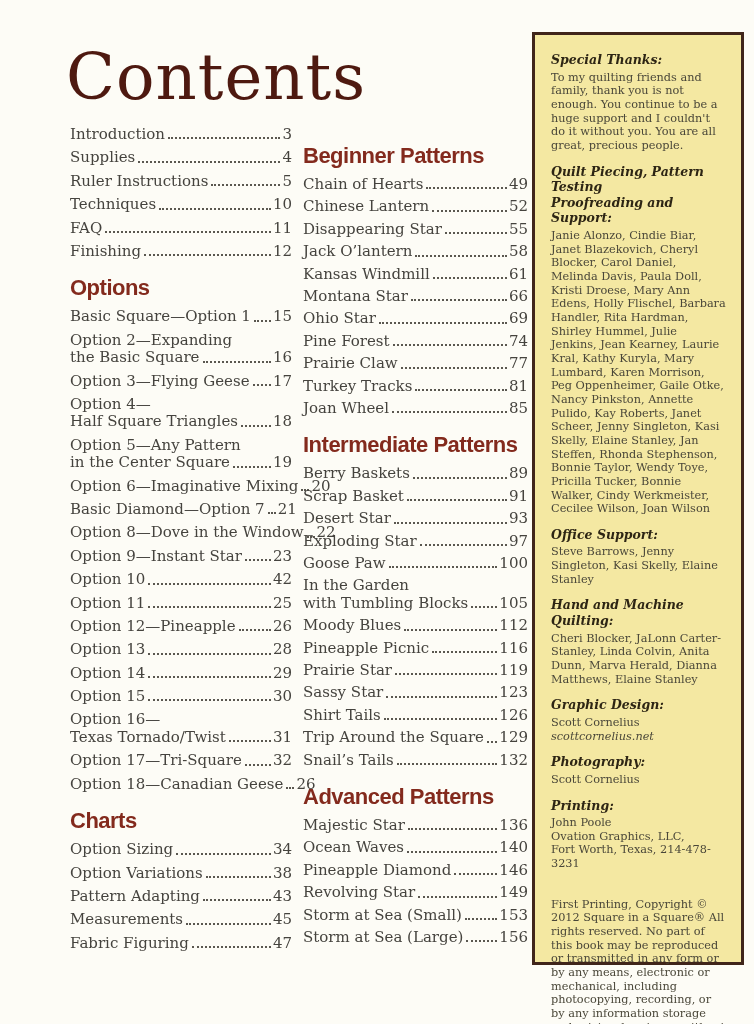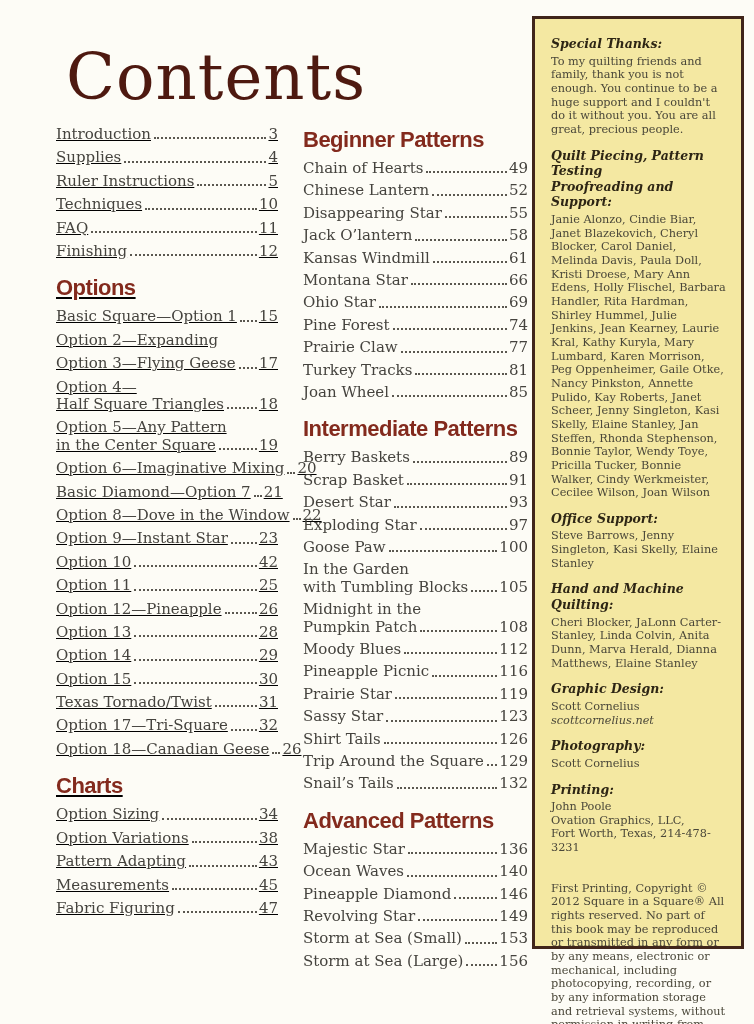--- a/index.html
+++ b/index.html
@@ -18,52 +18,52 @@
     margin:0;
     font-family:"DejaVu Serif", serif;
     font-weight:normal;
     font-size:64px;
     letter-spacing:1px;
     color:#4e1910;
   }
 
   
   .col { position:absolute; top:126px; }
-  .col-left { left:56px;  width:222px;text-decoration:underline; }
+  .col-left { left:70px;  width:222px; }
   .col-mid  { left:303px; width:225px; }
 
   .section-heading {
     font-family:"Liberation Sans", sans-serif;
     font-weight:bold;
     font-size:22px;
     letter-spacing:-0.5px;
     color:#832a1d;
     margin:16px 0 9px 0;
     line-height:1.05;
   }
-  .col .section-heading:first-child { margin-top:2px; }
+  .col .section-heading:first-child { margin-top:18px; }
 
   .toc-item { margin:0 0 6px 0; color:#45433e; font-size:15px; line-height:1.16; }
   .col-mid .toc-item { margin-bottom:5px; }
   .toc-cont { }
   .toc-row { display:flex; align-items:baseline; }
   .toc-label { white-space:nowrap; }
   .dots {
     flex:1 1 auto;
     min-width:8px;
     border-bottom:2px dotted #5a5750;
     align-self:flex-end;
     margin:0 2px 4px 3px;
   }
   .toc-page { white-space:nowrap; }
 
   
   .sidebar {
     position:absolute;
-    left:532px; top:16px;
+    left:532px; top:32px;
     width:212px; height:933px;
     box-sizing:border-box;
     background:#f4e8a2;
     border:3px solid #40251a;
     padding:17px 15px 14px 16px;
   }
   .sb-block { margin:0 0 11px 0; }
   .sb-block.spaced { margin-top:27px; }
   .sb-heading {
     margin:0 0 3px 0;
@@ -136,20 +136,25 @@
       <h2 class="section-heading">Options</h2>
       <div class="toc-item">
         <div class="toc-row">
           <span class="toc-label">Basic Square—Option 1</span>
           <span class="dots"></span>
           <span class="toc-page">15</span>
         </div>
       </div>
       <div class="toc-item">
         <div class="toc-cont">Option 2—Expanding</div>
+        <div class="toc-row">
+          <span class="toc-label">the Basic Square</span>
+          <span class="dots"></span>
+          <span class="toc-page">16</span>
+        </div>
       </div>
       <div class="toc-item">
         <div class="toc-row">
           <span class="toc-label">Option 3—Flying Geese</span>
           <span class="dots"></span>
           <span class="toc-page">17</span>
         </div>
       </div>
       <div class="toc-item">
         <div class="toc-cont">Option 4—</div>
@@ -231,20 +236,21 @@
         </div>
       </div>
       <div class="toc-item">
         <div class="toc-row">
           <span class="toc-label">Option 15</span>
           <span class="dots"></span>
           <span class="toc-page">30</span>
         </div>
       </div>
       <div class="toc-item">
+        <div class="toc-cont">Option 16—</div>
         <div class="toc-row">
           <span class="toc-label">Texas Tornado/Twist</span>
           <span class="dots"></span>
           <span class="toc-page">31</span>
         </div>
       </div>
       <div class="toc-item">
         <div class="toc-row">
           <span class="toc-label">Option 17—Tri-Square</span>
           <span class="dots"></span>
@@ -409,28 +415,20 @@
           <span class="dots"></span>
           <span class="toc-page">100</span>
         </div>
       </div>
       <div class="toc-item">
         <div class="toc-cont">In the Garden</div>
         <div class="toc-row">
           <span class="toc-label">with Tumbling Blocks</span>
           <span class="dots"></span>
           <span class="toc-page">105</span>
-        </div>
-      </div>
-      <div class="toc-item">
-        <div class="toc-cont">Midnight in the</div>
-        <div class="toc-row">
-          <span class="toc-label">Pumpkin Patch</span>
-          <span class="dots"></span>
-          <span class="toc-page">108</span>
         </div>
       </div>
       <div class="toc-item">
         <div class="toc-row">
           <span class="toc-label">Moody Blues</span>
           <span class="dots"></span>
           <span class="toc-page">112</span>
         </div>
       </div>
       <div class="toc-item">

